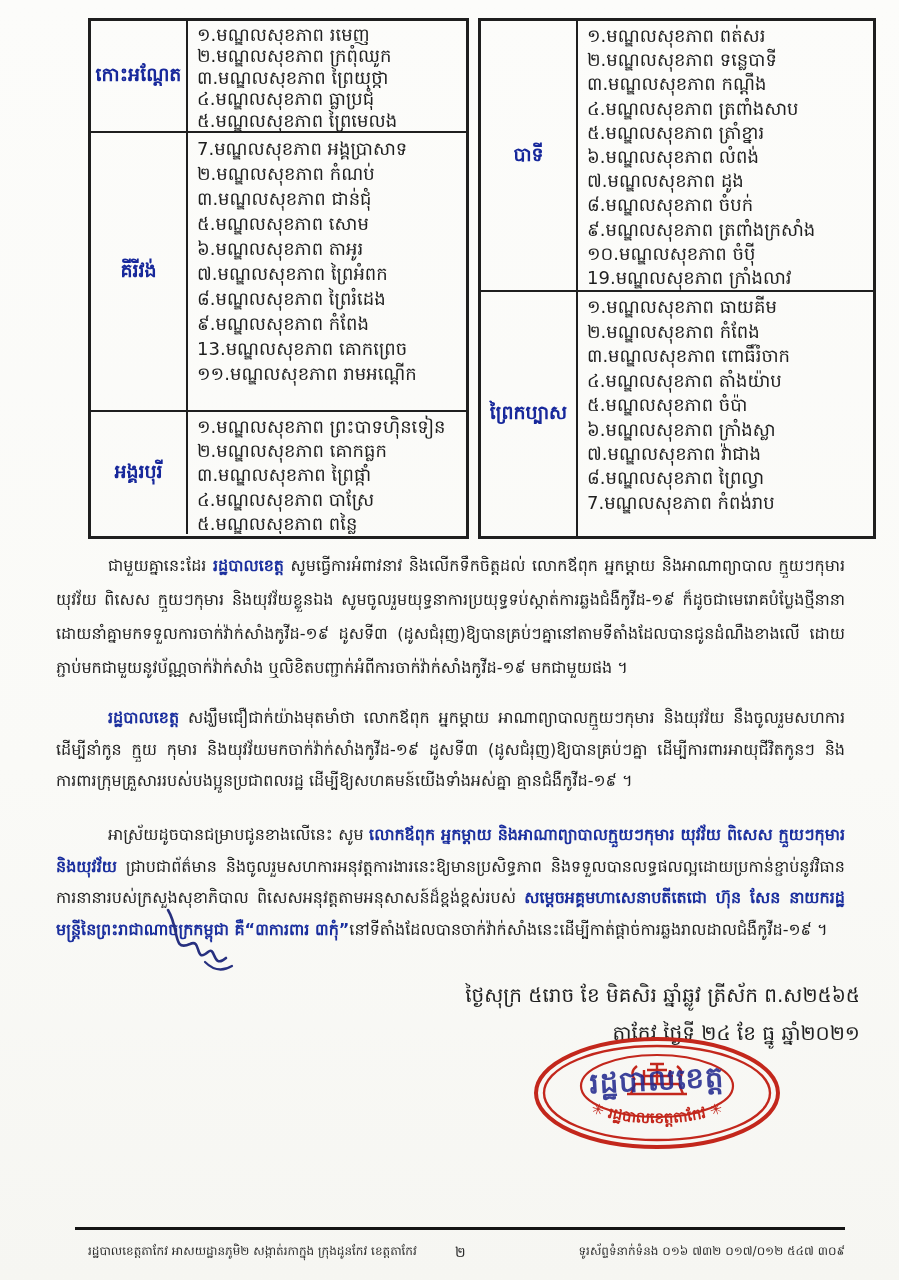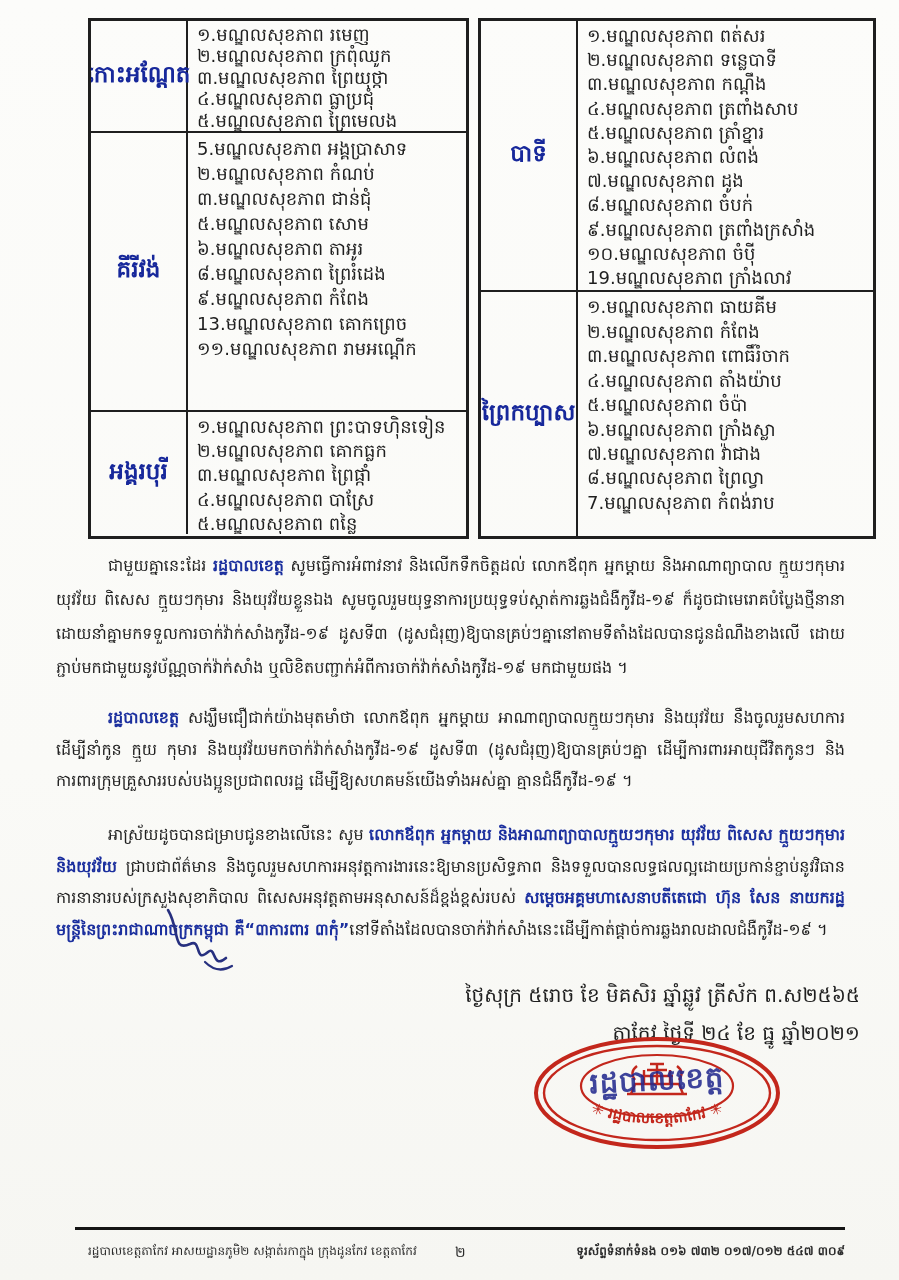--- a/index.html
+++ b/index.html
@@ -12,21 +12,21 @@
   }
   .page{position:absolute;inset:0;background:linear-gradient(180deg,#fcfcfa 0%,#fafaf7 60%,#f6f6f2 100%);}
 
   
   .hc-table{position:absolute;border:3px solid #1f1f1f;background:transparent;display:flex;flex-direction:column;box-sizing:border-box;}
   .hc-table-left{left:88px;top:18px;width:381px;height:521px;}
   .hc-table-right{left:478px;top:18px;width:398px;height:521px;}
   .hc-row{display:flex;box-sizing:border-box;overflow:hidden;}
   .hc-row + .hc-row{border-top:2.5px solid #1f1f1f;}
   .hc-head{width:97px;min-width:97px;border-right:2.5px solid #1f1f1f;display:flex;align-items:center;justify-content:center;
-    color:#17289b;font-weight:bold;font-size:23px;text-align:center;padding:0 16px;box-sizing:border-box;}
+    color:#17289b;font-weight:bold;font-size:19px;text-align:center;padding:0 16px;box-sizing:border-box;}
   .hc-cell{flex:1;padding:3px 4px 16px 9px;box-sizing:border-box;}
   .hc-item{font-size:18px;white-space:nowrap;overflow:hidden;}
   .h-l1{height:110px}.h-l1 .hc-item{line-height:21.4px}
   .h-l2{height:279px}.h-l2 .hc-item{line-height:25px}
   .h-l3{height:124px}.h-l3 .hc-item{line-height:24.2px}
   .h-r1{height:270px}.h-r1 .hc-item{line-height:24.2px}
   .h-r2{height:246px}.h-r2 .hc-item{line-height:24.4px}
 
   
   .para{position:absolute;left:56px;width:789px;text-align:justify;font-size:16px;text-indent:52px;}
@@ -43,46 +43,47 @@
   .stamp svg{position:absolute;inset:0;}
   .stamp-overlay{position:absolute;left:-6px;top:26px;width:264px;text-align:center;
     font-size:29px;font-weight:bold;color:rgba(35,42,142,0.88);
     transform:rotate(-3deg);letter-spacing:1px;white-space:nowrap;}
   .sig{position:absolute;left:150px;top:900px;width:90px;height:82px;}
 
   
   .footer-line{position:absolute;left:75px;top:1227px;width:770px;height:3px;background:#141414;}
   .footer-address{position:absolute;left:88px;top:1243px;font-size:12px;color:#2b2b2b;white-space:nowrap;}
   .footer-page{position:absolute;left:455px;top:1243px;font-size:14px;color:#2b2b2b;}
-  .footer-phone{position:absolute;right:54px;top:1243px;font-size:12px;color:#2b2b2b;white-space:nowrap;font-weight:bold;}
+  .footer-phone{position:absolute;right:54px;top:1243px;font-size:12px;color:#2b2b2b;white-space:nowrap;}
 </style>
 </head>
 <body>
 
 <div class="page">
 
   <div class="hc-table hc-table-left">
     <div class="hc-row h-l1">
       <div class="hc-head">កោះអណ្ដែត</div>
       <div class="hc-cell">
           <div class="hc-item">១.មណ្ឌលសុខភាព រមេញ</div>
           <div class="hc-item">២.មណ្ឌលសុខភាព ក្រពុំឈូក</div>
           <div class="hc-item">៣.មណ្ឌលសុខភាព ព្រៃយុថ្កា</div>
           <div class="hc-item">៤.មណ្ឌលសុខភាព ធ្លាប្រជុំ</div>
           <div class="hc-item">៥.មណ្ឌលសុខភាព ព្រៃមេលង</div>
         </div>
     </div>
     <div class="hc-row h-l2">
       <div class="hc-head">គីរីវង់</div>
       <div class="hc-cell">
-          <div class="hc-item">5.មណ្ឌលសុខភាព អង្គប្រាសាទ</div>
+          <div class="hc-item">7.មណ្ឌលសុខភាព អង្គប្រាសាទ</div>
           <div class="hc-item">២.មណ្ឌលសុខភាព កំណប់</div>
           <div class="hc-item">៣.មណ្ឌលសុខភាព ជាន់ជុំ</div>
           <div class="hc-item">៥.មណ្ឌលសុខភាព សោម</div>
           <div class="hc-item">៦.មណ្ឌលសុខភាព តាអូរ</div>
+          <div class="hc-item">៧.មណ្ឌលសុខភាព ព្រៃអំពក</div>
           <div class="hc-item">៨.មណ្ឌលសុខភាព ព្រៃរំដេង</div>
           <div class="hc-item">៩.មណ្ឌលសុខភាព កំពែង</div>
           <div class="hc-item">13.មណ្ឌលសុខភាព គោកព្រេច</div>
           <div class="hc-item">១១.មណ្ឌលសុខភាព រាមអណ្ដើក</div>
         </div>
     </div>
     <div class="hc-row h-l3">
       <div class="hc-head">អង្គរបុរី</div>
       <div class="hc-cell">
           <div class="hc-item">១.មណ្ឌលសុខភាព ព្រះបាទហ៊ិនទៀន</div>

